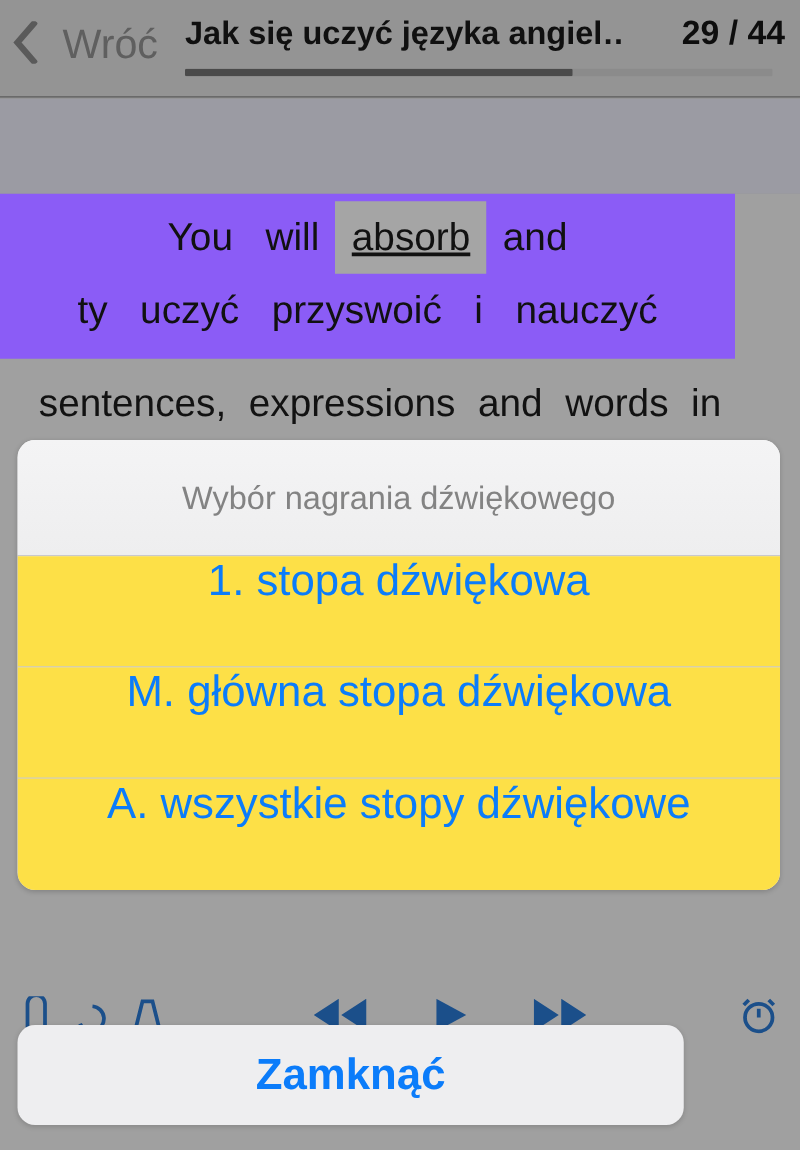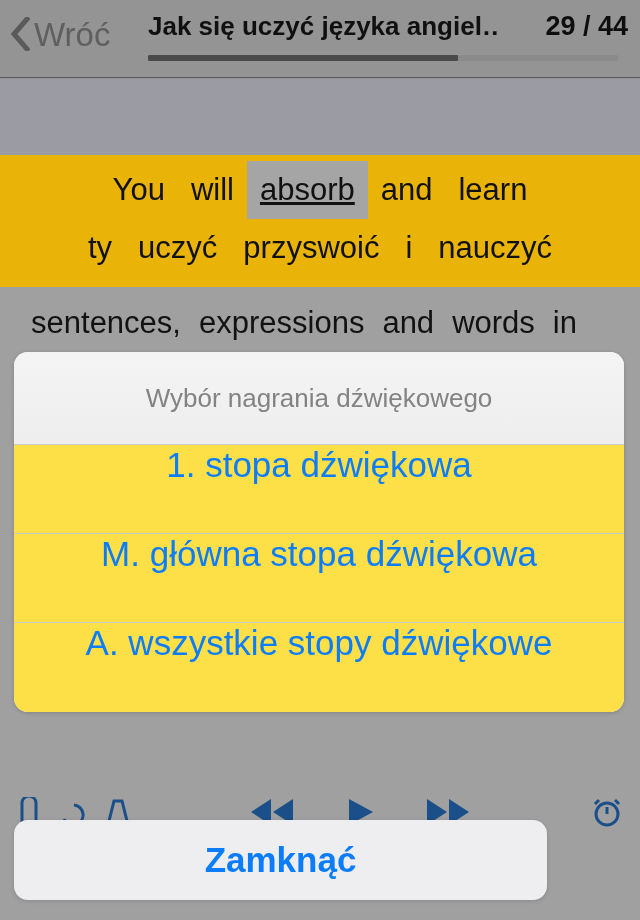--- a/index.html
+++ b/index.html
@@ -24,21 +24,21 @@
     background: #949494;
     border-bottom: 1px solid #5c5c5c;
     box-sizing: border-box;
   }
   #back-button {
     position: absolute;
     left: 10px; top: 8px;
     height: 52px;
     display: flex;
     align-items: center;
-    gap: 4px;
+    gap: 20px;
     cursor: pointer;
   }
   #back-chevron {
     display: block;
     width: 20px; height: 34px;
   }
   #back-label {
     font-size: 33px;
     color: #5f5f5f;
     letter-spacing: 0px;
@@ -87,22 +87,22 @@
   }
 
   
   #content-area {
     position: absolute;
     left: 0; top: 155px;
     width: 640px; height: 765px;
     background: #a0a0a0;
   }
   .sentence-block {
-    width: 640px;
-    background: #eab308;
+    width: 588px;
+    background: #8b5cf6;
     padding: 6px 0 10px 0;
     box-sizing: border-box;
   }
   .line-en, .line-pl {
     display: flex;
     justify-content: center;
     align-items: center;
     white-space: nowrap;
   }
   .line-en {
@@ -240,21 +240,20 @@
 <div id="blank-band"></div>
 
 <div id="content-area">
 
   <div class="sentence-block">
     <div class="line-en">
       <span class="word">You</span>
       <span class="word">will</span>
       <span class="word highlight">absorb</span>
       <span class="word">and</span>
-      <span class="word">learn</span>
     </div>
     <div class="line-pl">
       <span class="word">ty</span>
       <span class="word">uczyć</span>
       <span class="word">przyswoić</span>
       <span class="word">i</span>
       <span class="word">nauczyć</span>
     </div>
   </div>
 

